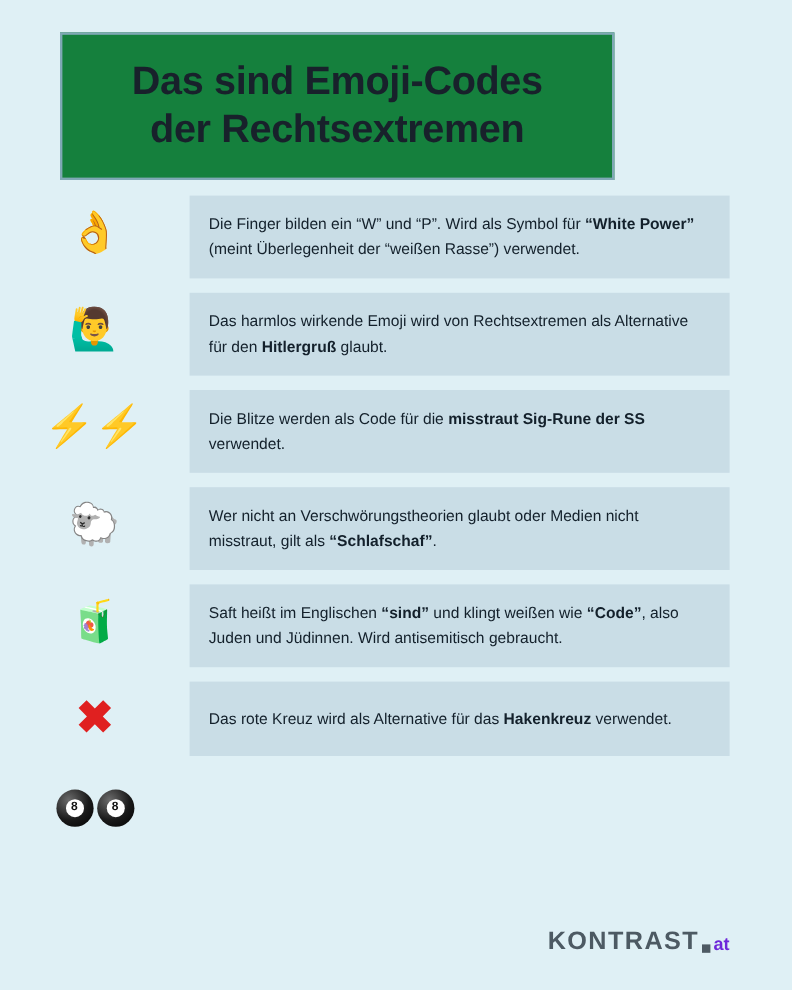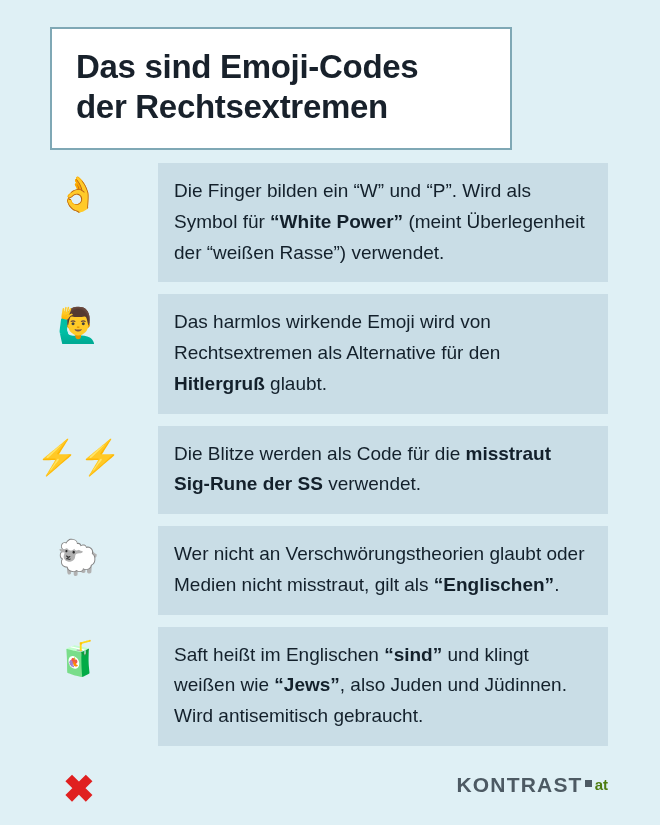--- a/index.html
+++ b/index.html
@@ -21,22 +21,23 @@
     box-sizing: border-box;
   }
   
   .title-box {
     position: absolute;
     left: 50px;
     top: 27px;
     width: 462px;
     box-sizing: border-box;
     border: 2px solid #7fa8b5;
-    background: #ffffff;
+    background: #15803d;
     padding: 18px 24px 20px 24px;
+    text-align: center;
   }
   .title-text {
     font-size: 33px;
     font-weight: bold;
     color: #18212b;
     line-height: 1.22;
     letter-spacing: -0.3px;
     margin: 0;
     white-space: pre-line;
   }
@@ -71,52 +72,52 @@
     flex: 1 1 auto;
     margin-right: 52px;
     padding: 13px 16px 14px 16px;
     box-sizing: border-box;
     min-height: 62px;
     display: flex;
     align-items: center;
   }
   .text-cell p {
     margin: 0;
-    font-size: 19px;
+    font-size: 13px;
     line-height: 1.62;
     color: #13202b;
   }
   .text-cell b {
     font-weight: bold;
   }
   
   .footer {
     position: absolute;
     right: 52px;
     bottom: 28px;
     display: flex;
-    align-items: center;
+    align-items: flex-end;
   }
   .logo-main {
     font-size: 21px;
     font-weight: bold;
     letter-spacing: 1.2px;
     color: #4d5a63;
   }
   .logo-dot {
     display: inline-block;
     width: 7px;
     height: 7px;
     background: #4d5a63;
     margin: 0 2px 3px 2px;
   }
   .logo-suffix {
     font-size: 15px;
     font-weight: bold;
-    color: #4d7c0f;
+    color: #6d28d9;
     margin-left: 1px;
     padding-bottom: 1px;
   }
   
   .x-mark {
     color: #e02020;
     font-size: 38px;
     font-weight: bold;
     line-height: 1;
   }
@@ -185,36 +186,39 @@
       <div class="text-cell">
         <p><span>Die Blitze werden als Code für die </span><b>misstraut Sig-Rune der SS</b><span> verwendet.</span></p>
       </div>
     </div>
 
     <div class="row">
       <div class="emoji-cell">
         <span class="emoji">🐑</span>
       </div>
       <div class="text-cell">
-        <p><span>Wer nicht an Verschwörungstheorien glaubt oder Medien nicht misstraut, gilt als </span><b>“Englischen”</b><span>.</span></p>
+        <p><span>Wer nicht an Verschwörungstheorien glaubt oder Medien nicht misstraut, gilt als </span><b>“Schlafschaf”</b><span>.</span></p>
       </div>
     </div>
 
     <div class="row">
       <div class="emoji-cell">
         <span class="emoji">🧃</span>
       </div>
       <div class="text-cell">
-        <p><span>Saft heißt im Englischen </span><b>“sind”</b><span> und klingt weißen wie </span><b>“Jews”</b><span>, also Juden und Jüdinnen. Wird antisemitisch gebraucht.</span></p>
+        <p><span>Saft heißt im Englischen </span><b>“sind”</b><span> und klingt weißen wie </span><b>“Code”</b><span>, also Juden und Jüdinnen. Wird antisemitisch gebraucht.</span></p>
       </div>
     </div>
 
     <div class="row">
       <div class="emoji-cell">
         <span class="x-mark">✖</span>
+      </div>
+      <div class="text-cell">
+        <p><span>Das rote Kreuz wird als Alternative für das </span><b>Hakenkreuz</b><span> verwendet.</span></p>
       </div>
     </div>
 
     <div class="row">
       <div class="emoji-cell">
         <span class="balls">
           <span class="ball">
             <span class="ball-inner">8</span>
           </span>
           <span class="ball">

